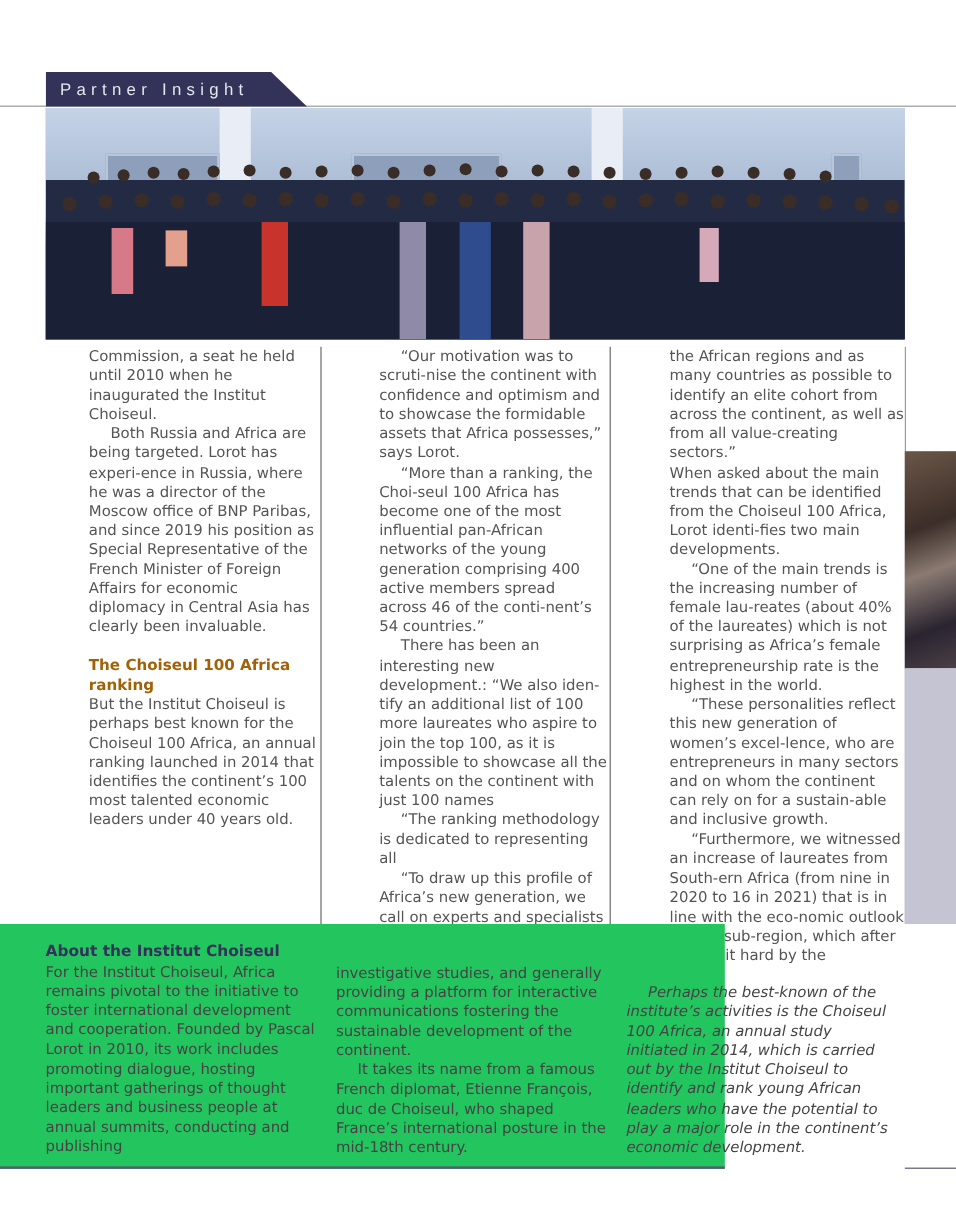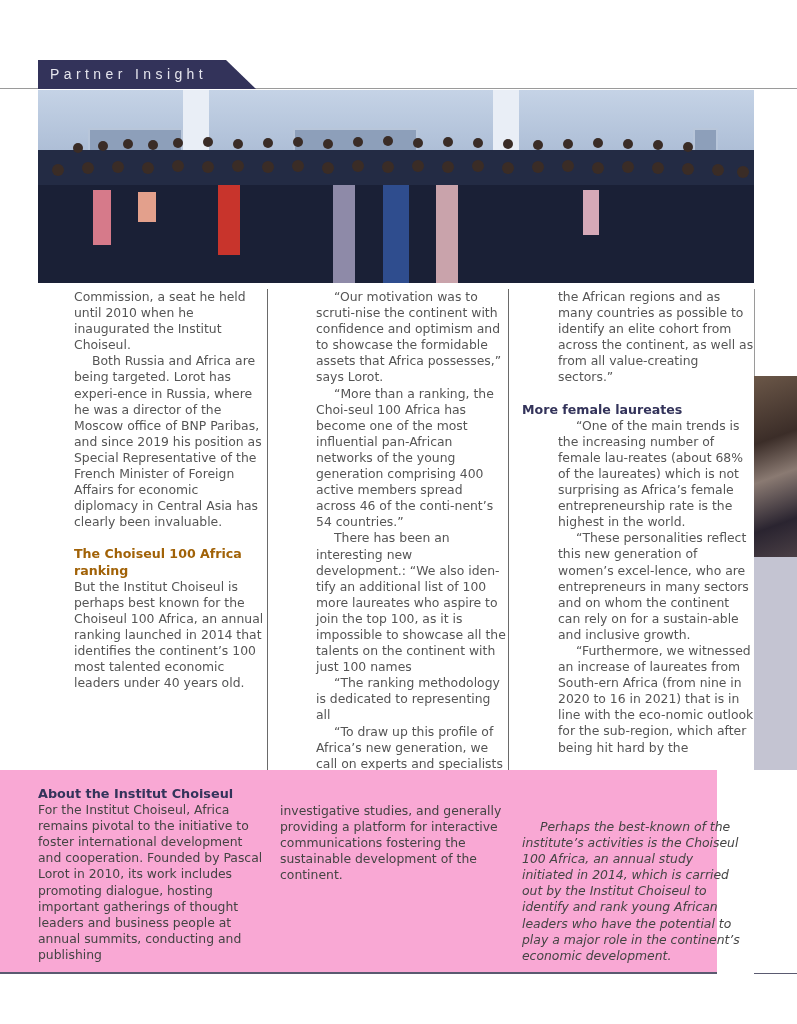--- a/index.html
+++ b/index.html
@@ -45,22 +45,22 @@
 
   
   .side-photo {
     position: absolute; left: 754px; top: 376px; width: 43px; height: 181px;
     background: linear-gradient(160deg, #6b5748 0%, #3b2d28 35%, #8a7a72 55%, #2a2430 80%, #4a3f45 100%);
   }
   .side-strip { position: absolute; left: 754px; top: 557px; width: 43px; height: 213px; background: #c4c4d2; }
 
   
   .about {
-    position: absolute; left: 0; top: 770px; width: 717px; height: 204px;
-    background: #f9a8d4; border-bottom: 2px solid #5a5a70;
+    position: absolute; left: 0; top: 770px; width: 604px; height: 204px;
+    background: #22c55e; border-bottom: 2px solid #5a5a70;
   }
   .about .acol { position: absolute; font-size: 12.4px; line-height: 16.1px; color: #444; }
   .about h3 { font-size: 12.8px; font-weight: bold; color: #33335a; }
   .about .a1 { left: 38px; top: 16px; width: 228px; }
   .about .a2 { left: 280px; top: 33px; width: 226px; }
   .about .a3 { left: 522px; top: 49px; width: 226px; font-style: italic; }
   .about p.ind { text-indent: 18px; }
   .bottom-rule { position: absolute; left: 754px; top: 973px; width: 43px; height: 1px; background: #5a5a70; }
 </style>
 </head>
@@ -153,35 +153,36 @@
   <p class="ind">“Our motivation was to scruti-nise the continent with confidence and optimism and to showcase the formidable assets that Africa possesses,” says Lorot.</p>
   <p class="ind">“More than a ranking, the Choi-seul 100 Africa has become one of the most influential pan-African networks of the young generation comprising 400 active members spread across 46 of the conti-nent’s 54 countries.”</p>
   <p class="ind">There has been an interesting new development.: “We also iden-tify an additional list of 100 more laureates who aspire to join the top 100, as it is impossible to showcase all the talents on the continent with just 100 names</p>
   <p class="ind">“The ranking methodology is dedicated to representing all</p>
   <p class="ind">“To draw up this profile of Africa’s new generation, we call on experts and specialists on the subject. Sev-eral criteria are taken into account to select profiles such as reputa-tion, background and skills, posi-tion and function, influence and networks, potential and leadership.</p>
 </div>
 <div class="vline" style="left:508px;top:289px;height:481px"></div>
 
 <div class="col col3">
   <p>the African regions and as many countries as possible to identify an elite cohort from across the continent, as well as from all value-creating sectors.”</p>
-  <h3 class="h-navy">More female laureates</h3>
-  <p class="ind">“One of the main trends is the increasing number of female lau-reates (about 68% of the laureates) which is not surprising as Africa’s female entrepreneurship rate is the highest in the world.</p>
+  <p>When asked about the main trends that can be identified from the Choiseul 100 Africa, Lorot identi-fies two main developments.</p>
+  <p class="ind">“One of the main trends is the increasing number of female lau-reates (about 40% of the laureates) which is not surprising as Africa’s female entrepreneurship rate is the highest in the world.</p>
   <p class="ind">“These personalities reflect this new generation of women’s excel-lence, who are entrepreneurs in many sectors and on whom the continent can rely on for a sustain-able and inclusive growth.</p>
   <p class="ind">“Furthermore, we witnessed an increase of laureates from South-ern Africa (from nine in 2020 to 16 in 2021) that is in line with the eco-nomic outlook for the sub-region, which after being hit hard by the</p>
 </div>
 <div class="vline" style="left:754px;top:289px;height:481px;background:#9a9a9a"></div>
 
 <div class="side-photo"></div>
 <div class="side-strip"></div>
 
 <div class="about">
   <div class="acol a1">
     <h3>About the Institut Choiseul</h3>
     <p>For the Institut Choiseul, Africa remains pivotal to the initiative to foster international development and cooperation. Founded by Pascal Lorot in 2010, its work includes promoting dialogue, hosting important gatherings of thought leaders and business people at annual summits, conducting and publishing</p>
   </div>
   <div class="acol a2">
     <p>investigative studies, and generally providing a platform for interactive communications fostering the sustainable development of the continent.</p>
+    <p class="ind">It takes its name from a famous French diplomat, Etienne François, duc de Choiseul, who shaped France’s international posture in the mid-18th century.</p>
   </div>
   <div class="acol a3">
     <p class="ind">Perhaps the best-known of the institute’s activities is the Choiseul 100 Africa, an annual study initiated in 2014, which is carried out by the Institut Choiseul to identify and rank young African leaders who have the potential to play a major role in the continent’s economic development.</p>
   </div>
 </div>
 <div class="bottom-rule"></div>
 
 </body></html>

